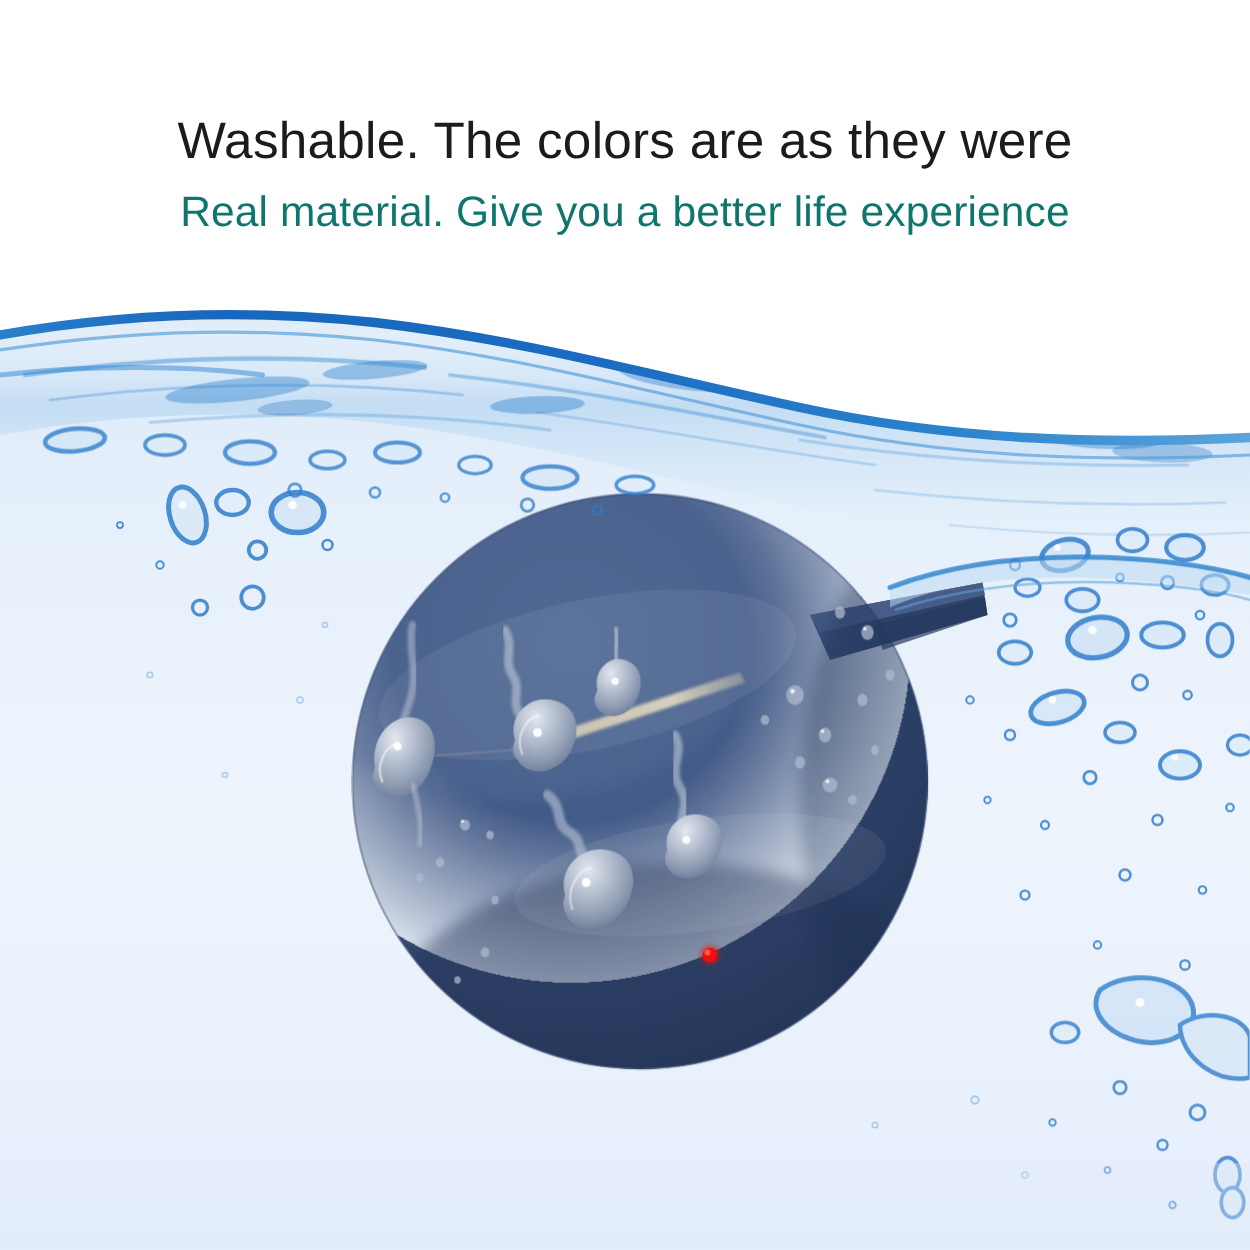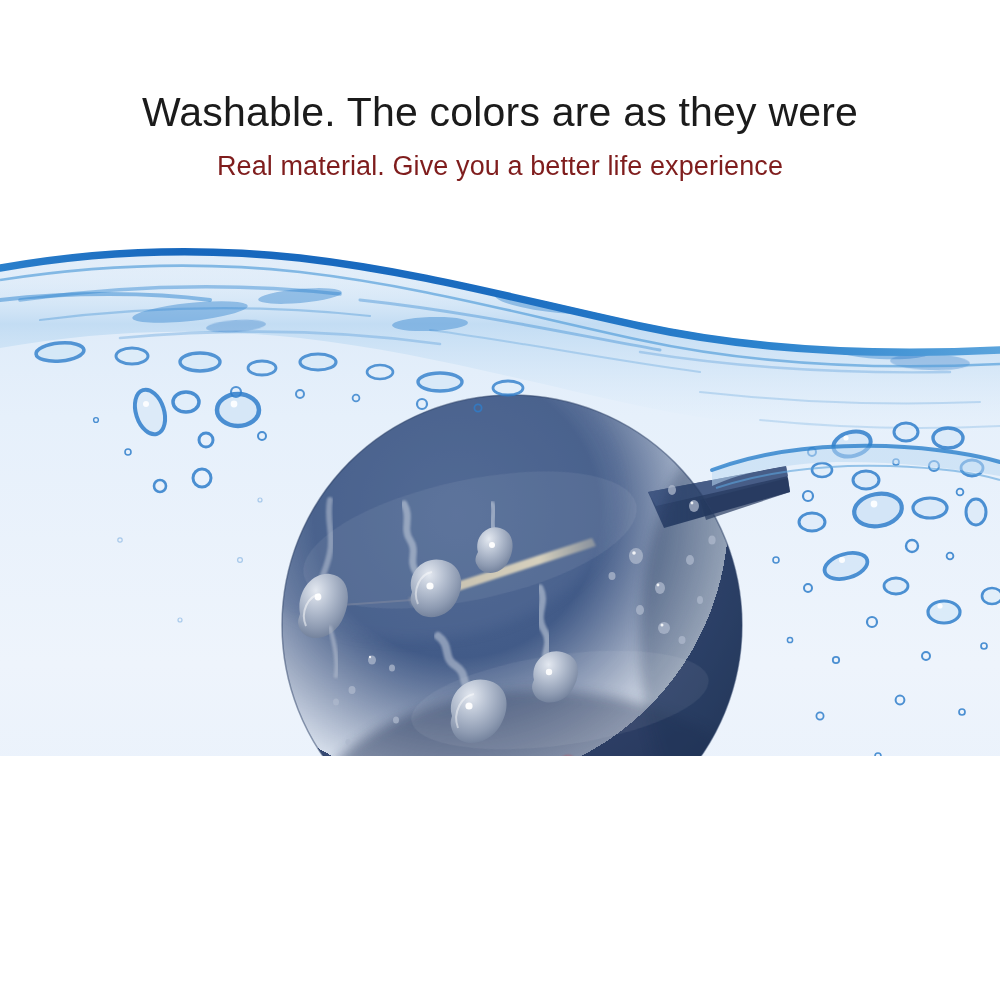--- a/index.html
+++ b/index.html
@@ -8,21 +8,21 @@
     padding: 0;
     background: #ffffff;
   }
   body {
     font-family: "Liberation Sans", sans-serif;
   }
 
   #stage {
     position: relative;
     width: 1000px;
-    height: 756px;
+    height: 1000px;
     overflow: hidden;
     background: #ffffff;
   }
 
   
   .headline-block {
     position: absolute;
     left: 0;
     top: 0;
     width: 1000px;
@@ -36,24 +36,24 @@
     font-size: 41px;
     font-weight: 400;
     letter-spacing: 0.2px;
     color: #1b1b1b;
     line-height: 1.18;
   }
   .subheadline {
     margin: 0;
     padding-top: 14px;
     font-family: "Liberation Sans", sans-serif;
-    font-size: 27px;
+    font-size: 34px;
     font-weight: 400;
     letter-spacing: 0.1px;
-    color: #7f1d1d;
+    color: #0f766e;
     line-height: 1.2;
   }
 
   
   .scene {
     position: absolute;
     left: 0;
     top: 0;
     width: 1000px;
     height: 1000px;

